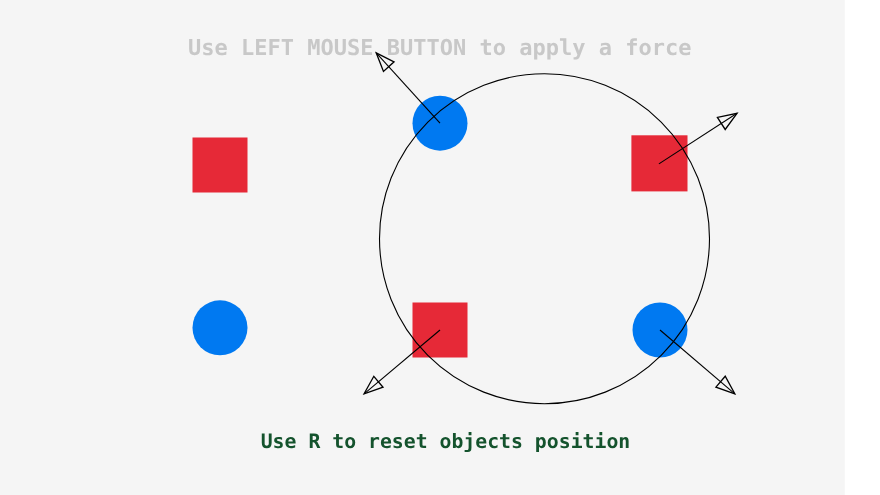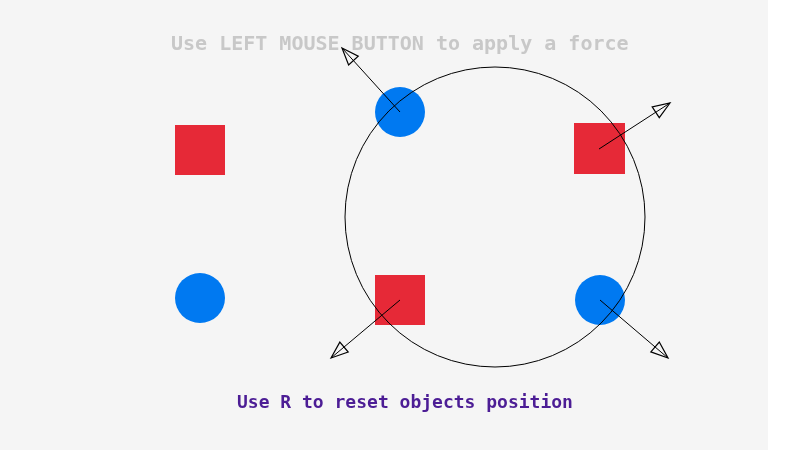--- a/index.html
+++ b/index.html
@@ -52,14 +52,14 @@
       <line x1="400" y1="112" x2="342" y2="48" stroke="#000000" stroke-width="1"></line>
       <polygon points="342,48 358.2322454048945,56.231901913609114 348.59941503622673,64.96165443521429" fill="none" stroke="#000000" stroke-width="1.2"></polygon>
       <line x1="599" y1="149" x2="670" y2="103" stroke="#000000" stroke-width="1"></line>
       <polygon points="670,103 659.2670195100798,117.6987458581673 652.1983825794935,106.7884584218276" fill="none" stroke="#000000" stroke-width="1.2"></polygon>
       <line x1="400" y1="300" x2="331" y2="358" stroke="#000000" stroke-width="1"></line>
       <polygon points="331,358 339.83082712390564,342.08565137029814 348.1957060829821,352.0369728905788" fill="none" stroke="#000000" stroke-width="1.2"></polygon>
       <line x1="600" y1="300" x2="668" y2="358" stroke="#000000" stroke-width="1"></line>
       <polygon points="668,358 650.8476698771577,351.9133283843273 659.2839757562334,342.02248700885923" fill="none" stroke="#000000" stroke-width="1.2"></polygon>
     </svg>
   <div class="hint top" style="color: rgb(200, 200, 200);">Use LEFT MOUSE BUTTON to apply a force</div>
-  <div class="hint bottom" style="color: #4c1d95;">Use R to reset objects position</div>
+  <div class="hint bottom" style="color: #14532d;">Use R to reset objects position</div>
 </div>
 
 </body></html>

